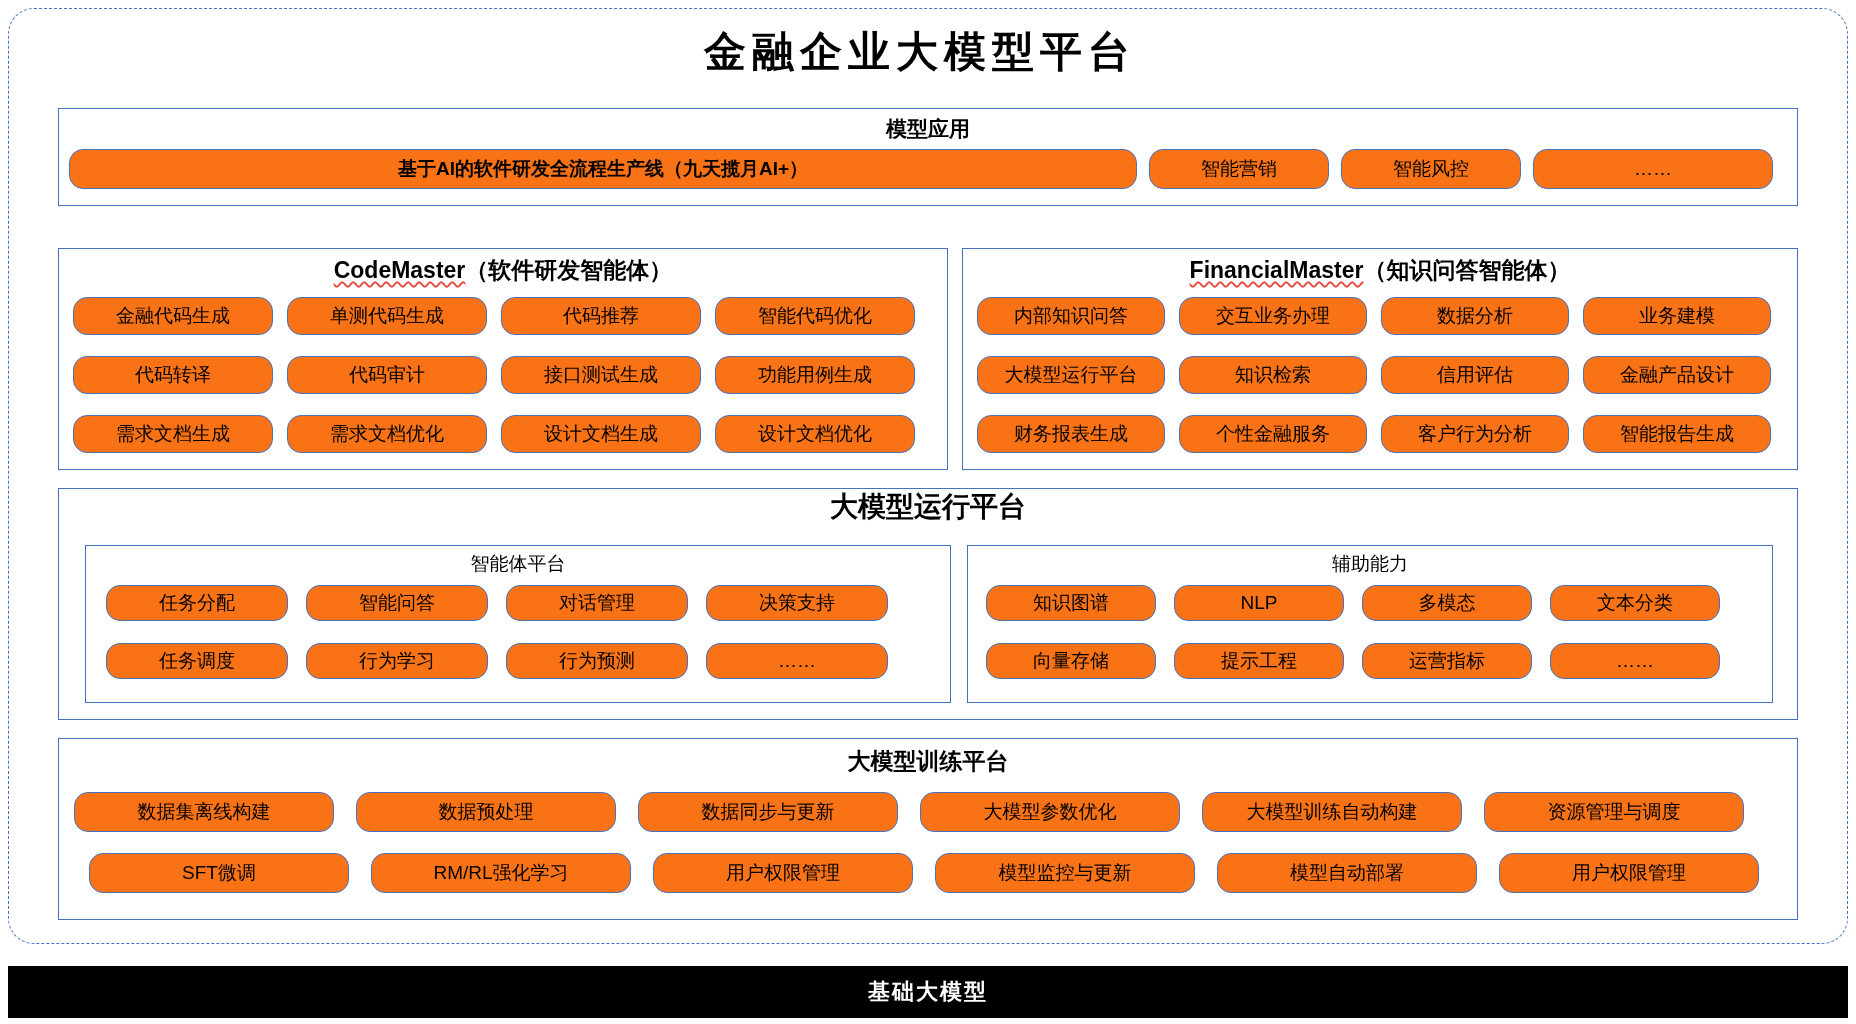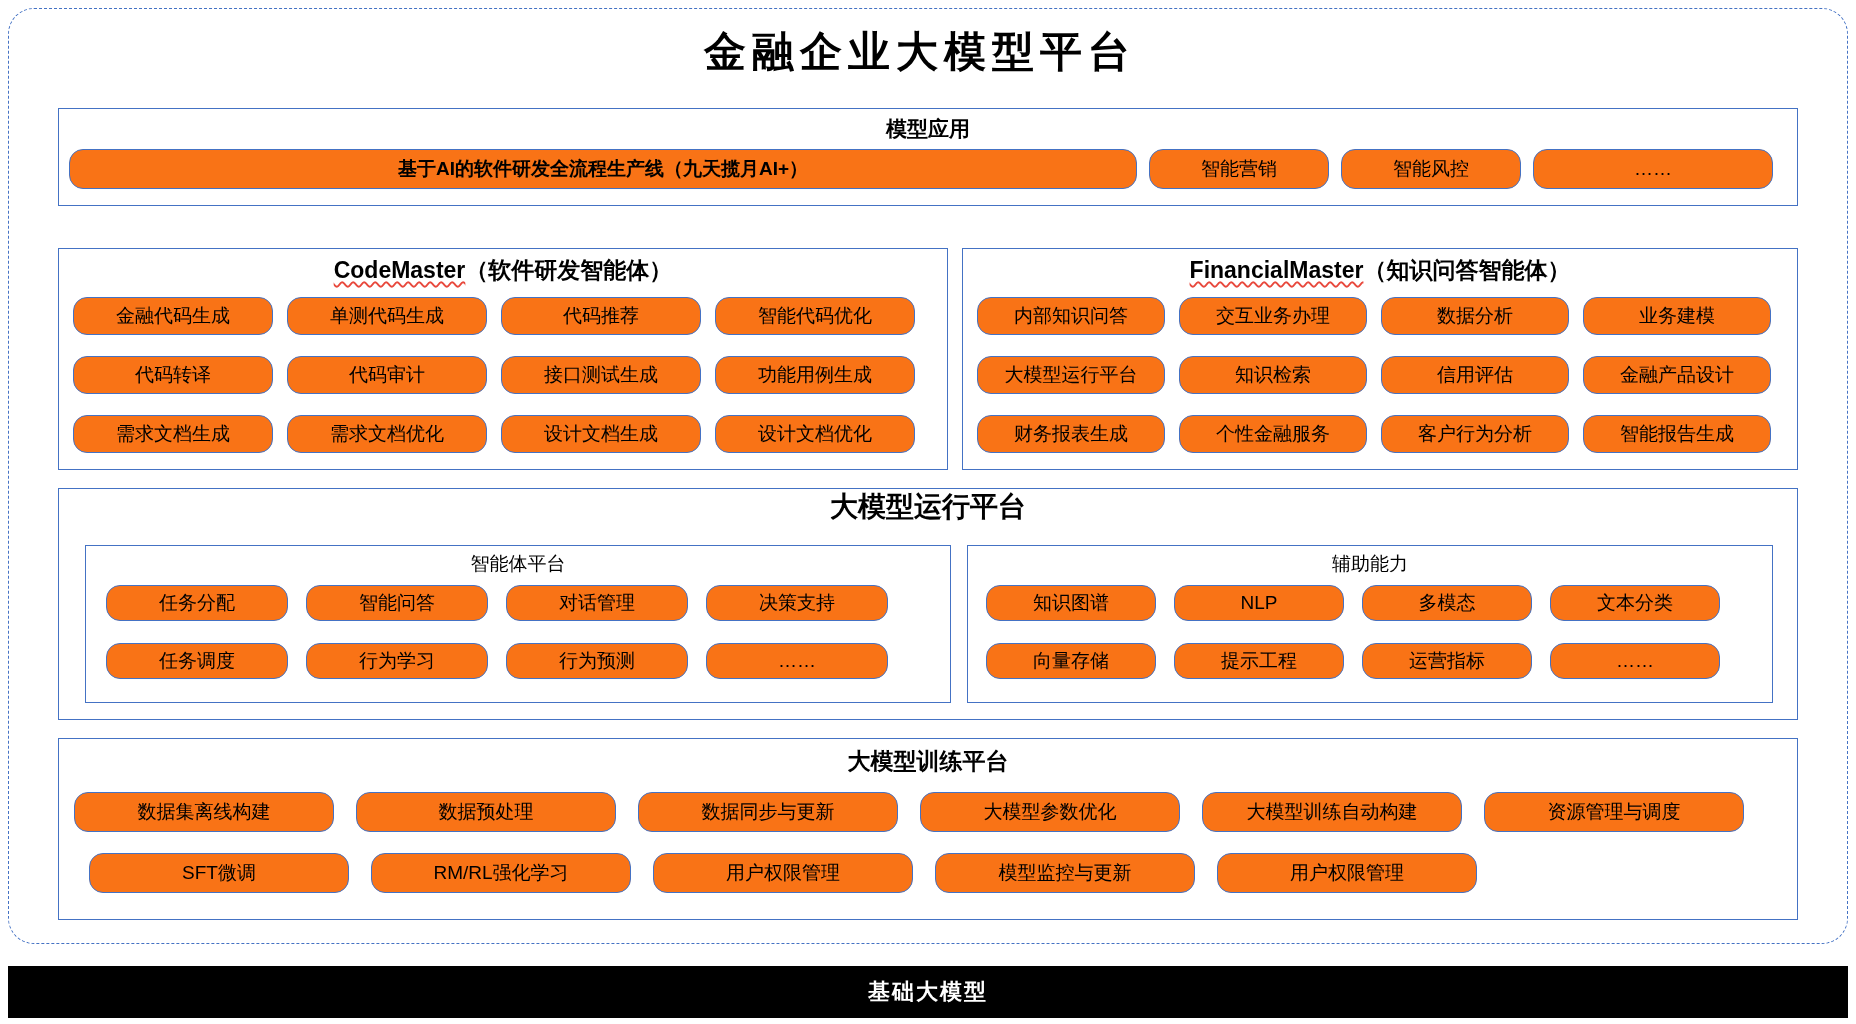--- a/index.html
+++ b/index.html
@@ -210,19 +210,20 @@
       <div class="chip" style="width:260px; height:40px;">大模型参数优化</div>
       <div class="chip" style="width:260px; height:40px;">大模型训练自动构建</div>
       <div class="chip" style="width:260px; height:40px;">资源管理与调度</div>
     </div>
 
     <div class="chip-row" style="position:absolute; left:30px; top:114px; gap:22px;">
       <div class="chip" style="width:260px; height:40px;">SFT微调</div>
       <div class="chip" style="width:260px; height:40px;">RM/RL强化学习</div>
       <div class="chip" style="width:260px; height:40px;">用户权限管理</div>
       <div class="chip" style="width:260px; height:40px;">模型监控与更新</div>
+      <div class="chip" style="width:260px; height:40px;">模型自动部署</div>
       <div class="chip" style="width:260px; height:40px;">用户权限管理</div>
     </div>
   </div>
 
   <div class="base-banner">基础大模型</div>
 
 </div>
 
 </body></html>

